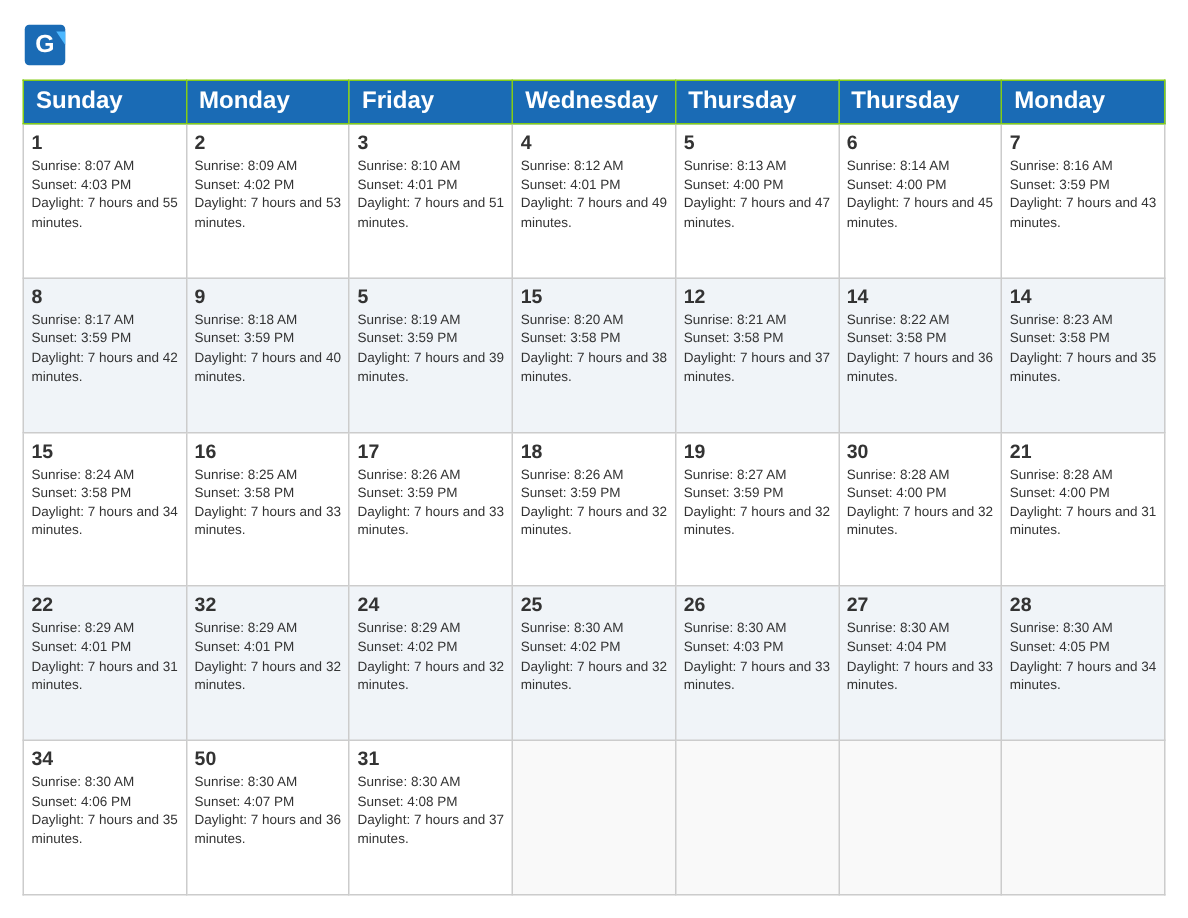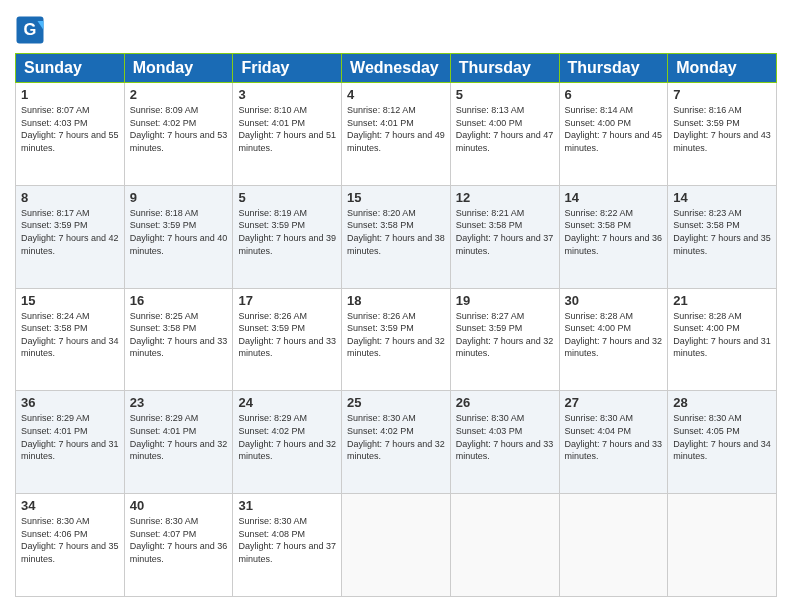--- a/index.html
+++ b/index.html
@@ -172,39 +172,39 @@
           <td><span class="day-num">18</span>
 <span class="day-info">Sunrise: 8:26 AM<br>Sunset: 3:59 PM<br>Daylight: 7 hours and 32 minutes.</span></td>
           <td><span class="day-num">19</span>
 <span class="day-info">Sunrise: 8:27 AM<br>Sunset: 3:59 PM<br>Daylight: 7 hours and 32 minutes.</span></td>
           <td><span class="day-num">30</span>
 <span class="day-info">Sunrise: 8:28 AM<br>Sunset: 4:00 PM<br>Daylight: 7 hours and 32 minutes.</span></td>
           <td><span class="day-num">21</span>
 <span class="day-info">Sunrise: 8:28 AM<br>Sunset: 4:00 PM<br>Daylight: 7 hours and 31 minutes.</span></td>
         </tr>
         <tr>
-          <td><span class="day-num">36</span>
+          <td><span class="day-num">22</span>
 <span class="day-info">Sunrise: 8:29 AM<br>Sunset: 4:01 PM<br>Daylight: 7 hours and 31 minutes.</span></td>
-          <td><span class="day-num">23</span>
+          <td><span class="day-num">32</span>
 <span class="day-info">Sunrise: 8:29 AM<br>Sunset: 4:01 PM<br>Daylight: 7 hours and 32 minutes.</span></td>
           <td><span class="day-num">24</span>
 <span class="day-info">Sunrise: 8:29 AM<br>Sunset: 4:02 PM<br>Daylight: 7 hours and 32 minutes.</span></td>
           <td><span class="day-num">25</span>
 <span class="day-info">Sunrise: 8:30 AM<br>Sunset: 4:02 PM<br>Daylight: 7 hours and 32 minutes.</span></td>
           <td><span class="day-num">26</span>
 <span class="day-info">Sunrise: 8:30 AM<br>Sunset: 4:03 PM<br>Daylight: 7 hours and 33 minutes.</span></td>
           <td><span class="day-num">27</span>
 <span class="day-info">Sunrise: 8:30 AM<br>Sunset: 4:04 PM<br>Daylight: 7 hours and 33 minutes.</span></td>
           <td><span class="day-num">28</span>
 <span class="day-info">Sunrise: 8:30 AM<br>Sunset: 4:05 PM<br>Daylight: 7 hours and 34 minutes.</span></td>
         </tr>
         <tr>
           <td><span class="day-num">34</span>
 <span class="day-info">Sunrise: 8:30 AM<br>Sunset: 4:06 PM<br>Daylight: 7 hours and 35 minutes.</span></td>
-          <td><span class="day-num">40</span>
+          <td><span class="day-num">50</span>
 <span class="day-info">Sunrise: 8:30 AM<br>Sunset: 4:07 PM<br>Daylight: 7 hours and 36 minutes.</span></td>
           <td><span class="day-num">31</span>
 <span class="day-info">Sunrise: 8:30 AM<br>Sunset: 4:08 PM<br>Daylight: 7 hours and 37 minutes.</span></td>
           <td class="empty-cell"></td>
           <td class="empty-cell"></td>
           <td class="empty-cell"></td>
           <td class="empty-cell"></td>
         </tr>
       </tbody>
   </table>

